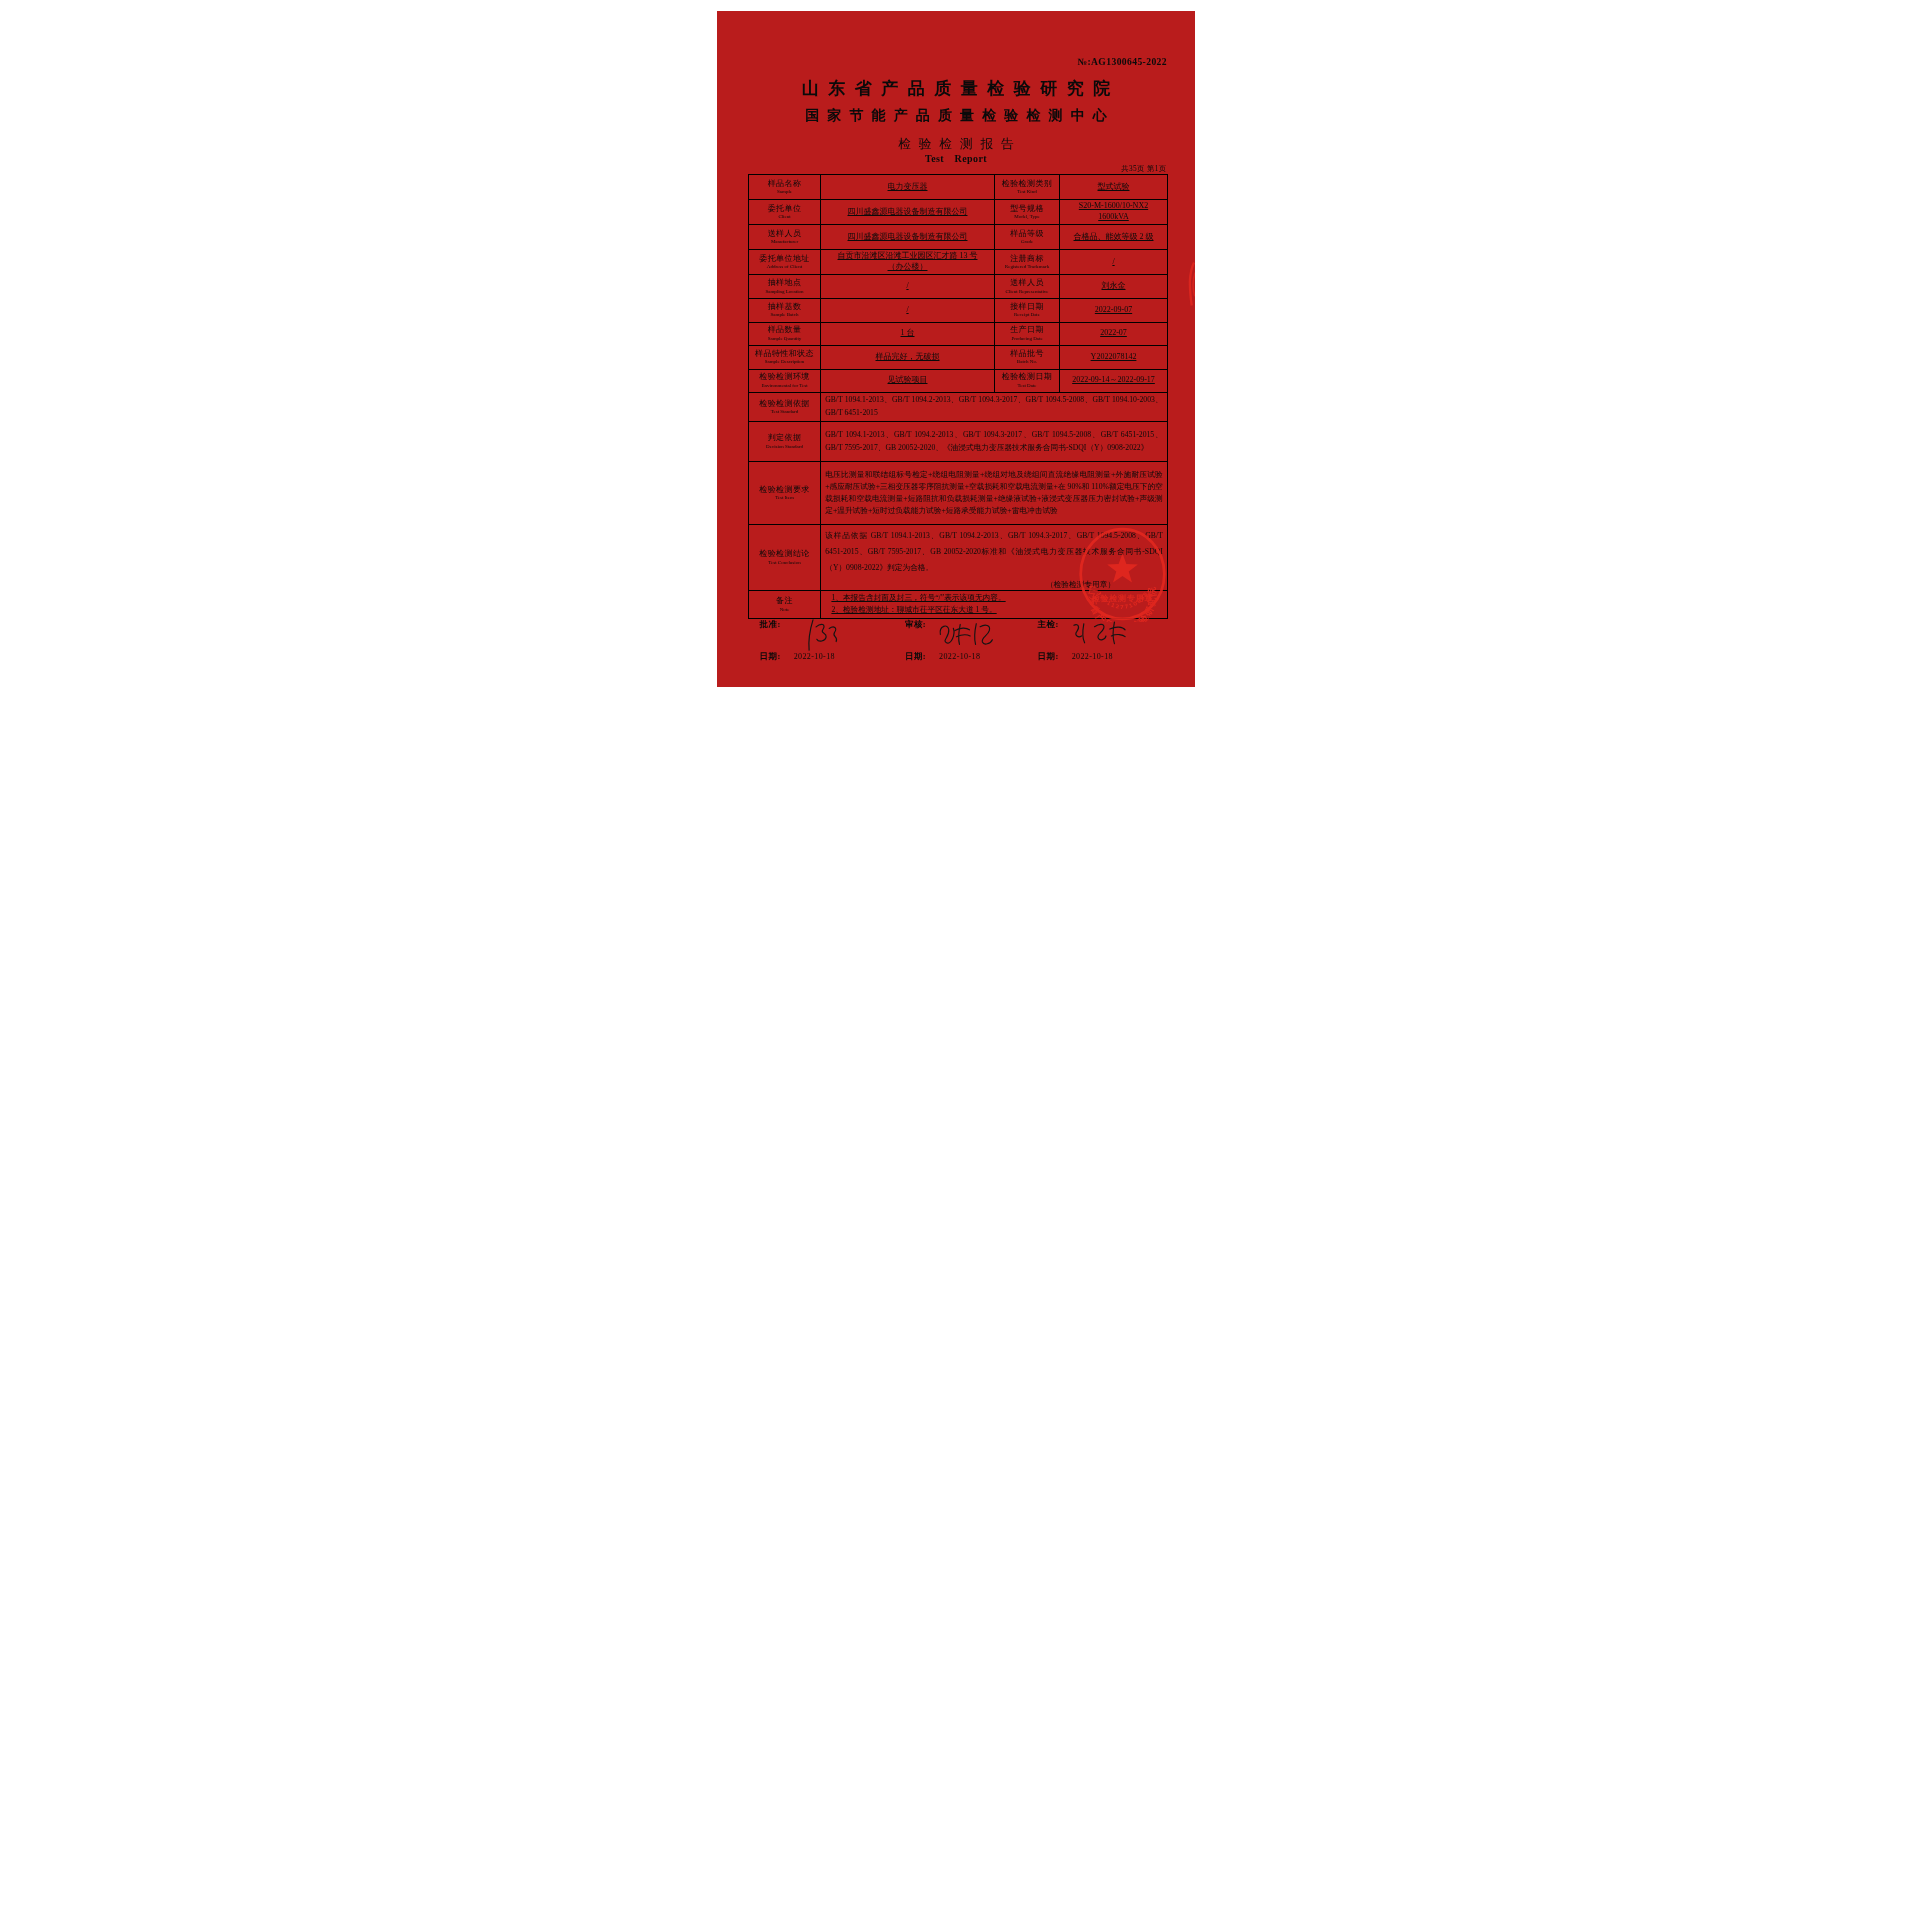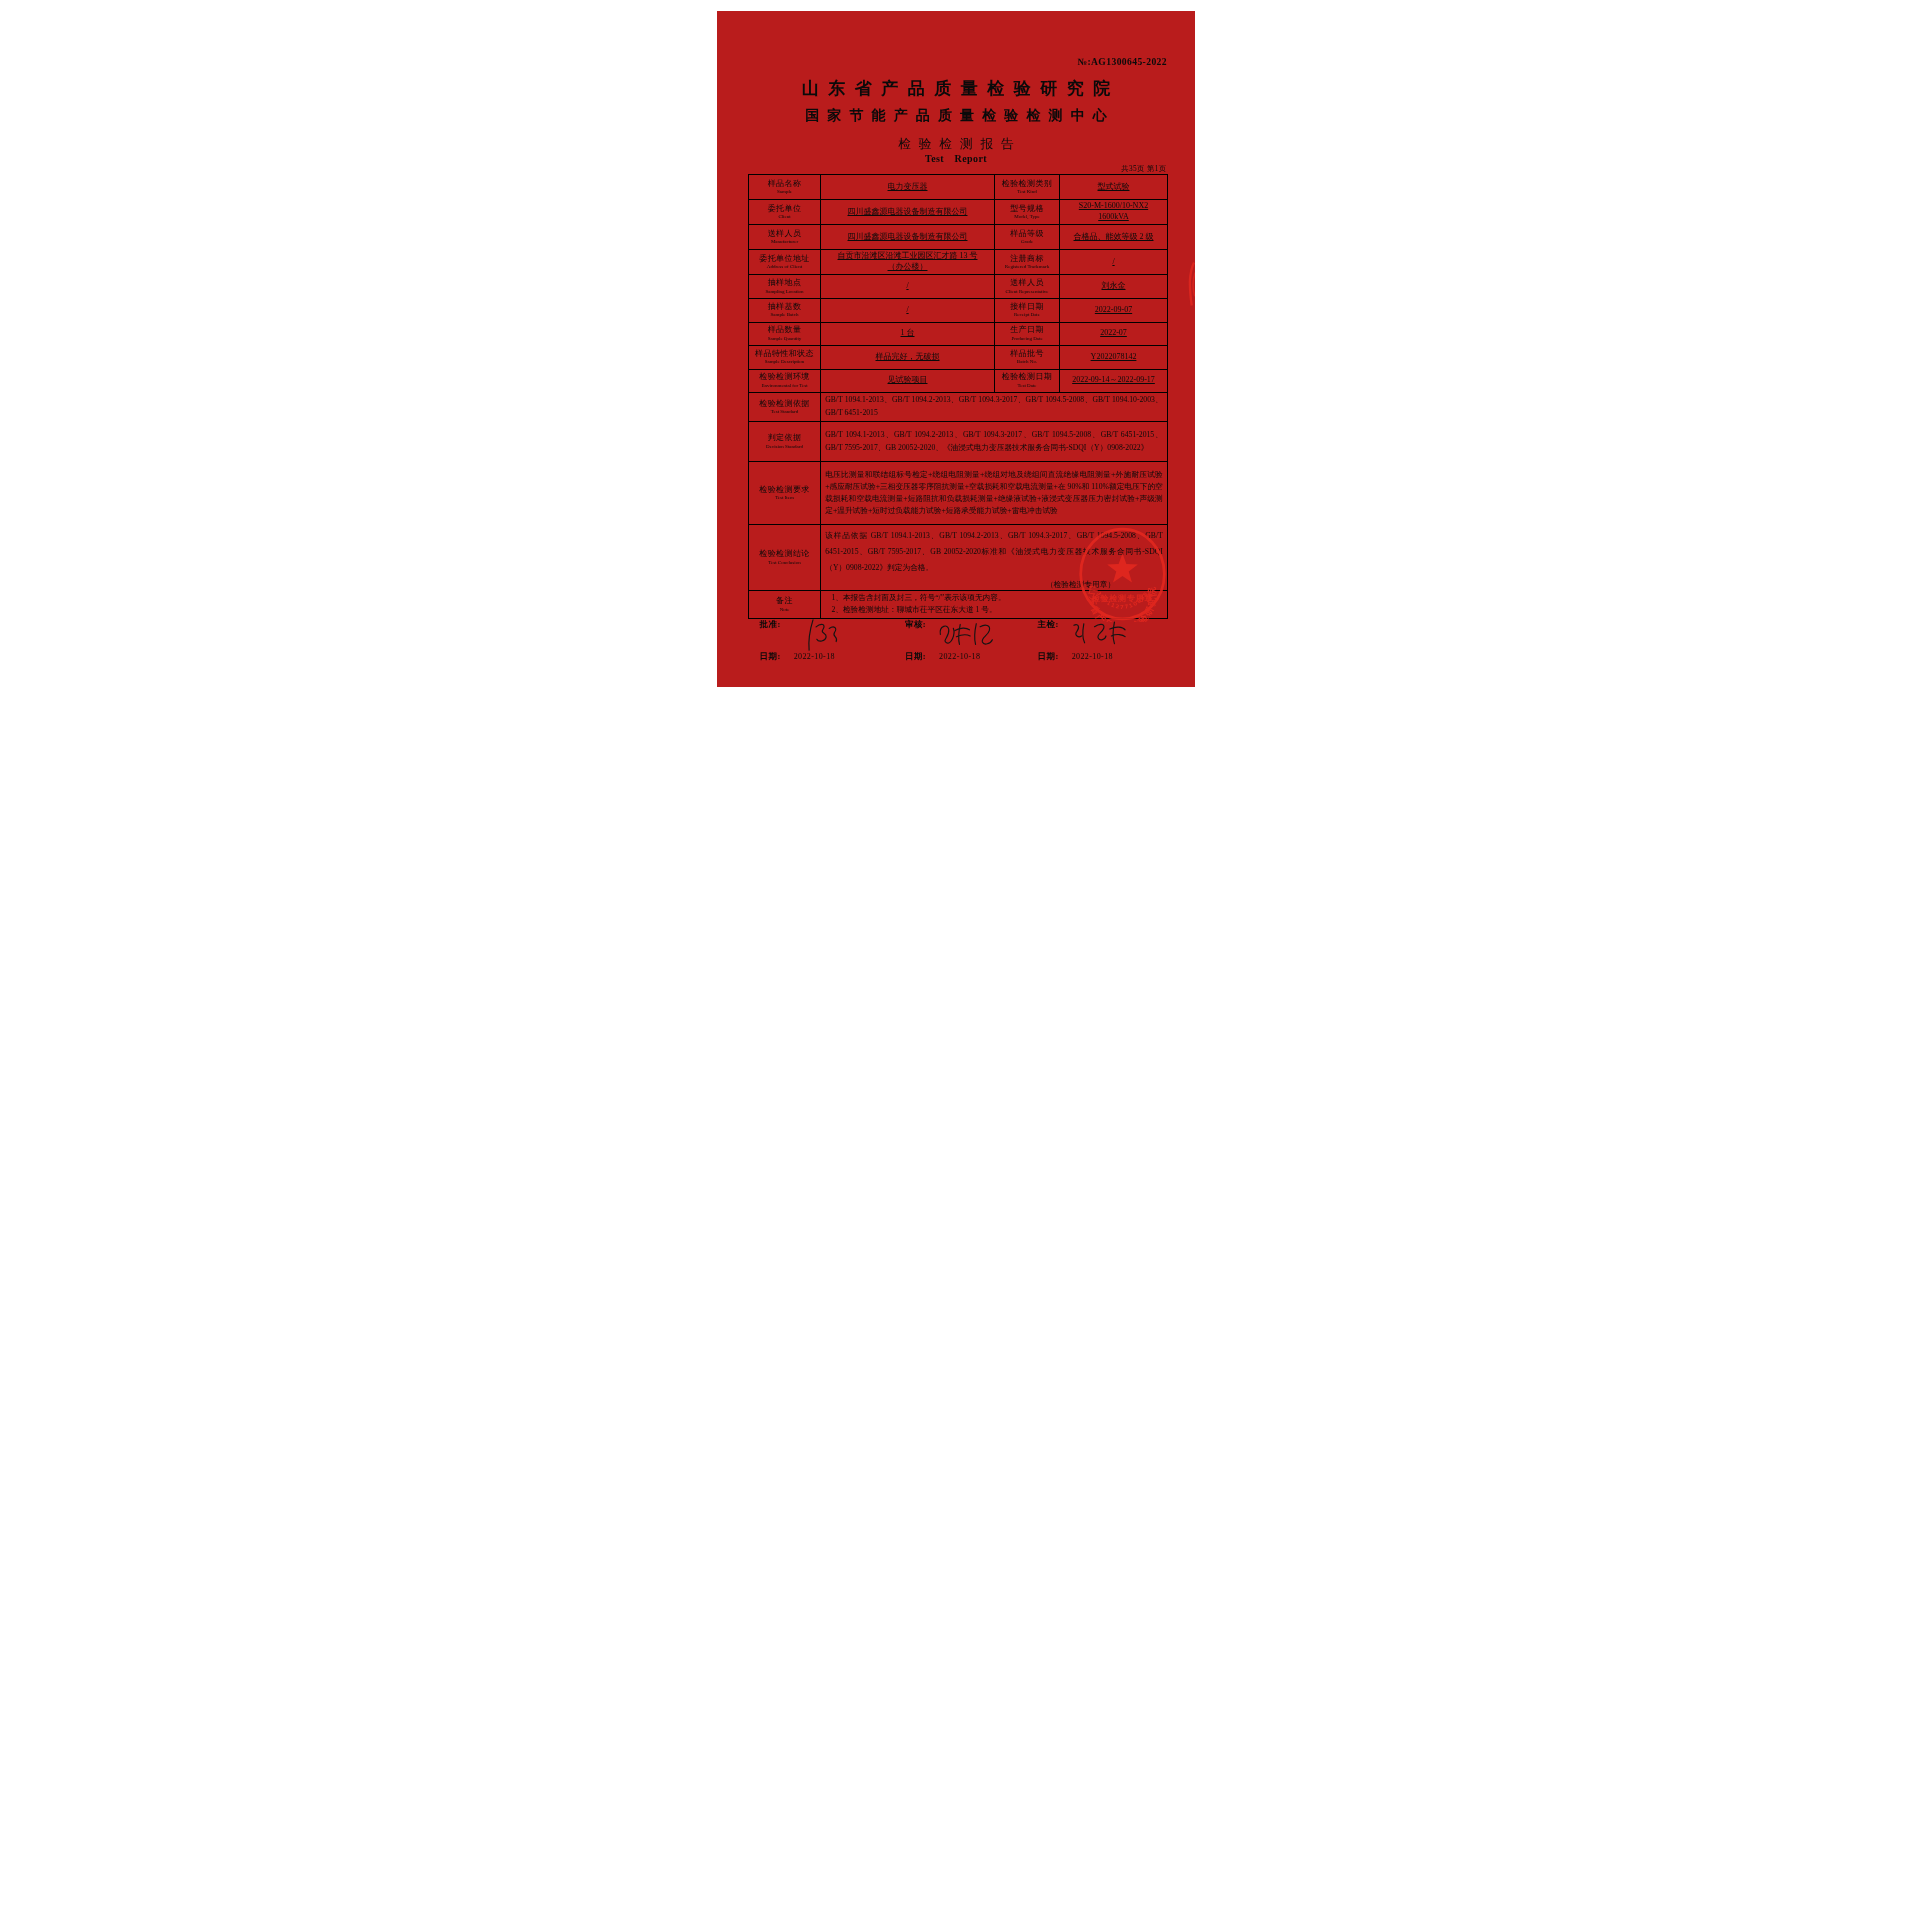--- a/index.html
+++ b/index.html
@@ -16,21 +16,21 @@
   .lab .cn{font-size:8px;letter-spacing:0.4px;line-height:1.25;}
   .lab .en{font-size:5px;line-height:1.2;margin-top:0.8px;}
   td.val{font-size:8px;white-space:pre-line;line-height:1.35;text-decoration:underline;}
   td.sec{text-align:justify;vertical-align:middle;}
   .para{font-size:7.7px;line-height:12.7px;text-align:justify;padding:0.8px 2.3px;}
   .para.std{line-height:12.7px;}
   .para.dec{line-height:12.7px;}
   .para.item{line-height:12px;}
   .para.conc{line-height:16px;padding-top:2.3px;}
   .stamp-note{font-size:7.7px;text-align:right;padding-right:50px;margin-top:3.1px;}
-  .noteline{font-size:7.7px;line-height:12px;text-align:left;padding-left:8.5px;}
+  .noteline{font-size:7.7px;line-height:12px;text-align:left;padding-left:8.5px;text-decoration:underline;}
   .sigs{position:absolute;top:608px;left:31px;width:419px;}
   .sig-grid{display:grid;grid-template-columns:143px 135px 141px;}
   .sig-col{position:relative;}
   .sig-line{display:flex;align-items:flex-start;height:27px;}
   .sig-label{font-size:8.5px;font-weight:bold;letter-spacing:0.4px;padding-bottom:5.4px;}
   .sig-svg{margin-left:8.5px;margin-bottom:-1.5px;}
   .date-line{display:flex;align-items:center;height:15.4px;margin-top:3.1px;}
   .date-val{font-size:8px;margin-left:13px;letter-spacing:0.4px;}
   .pad30{padding-left:11.6px;}
   .pad36{padding-left:14px;}

